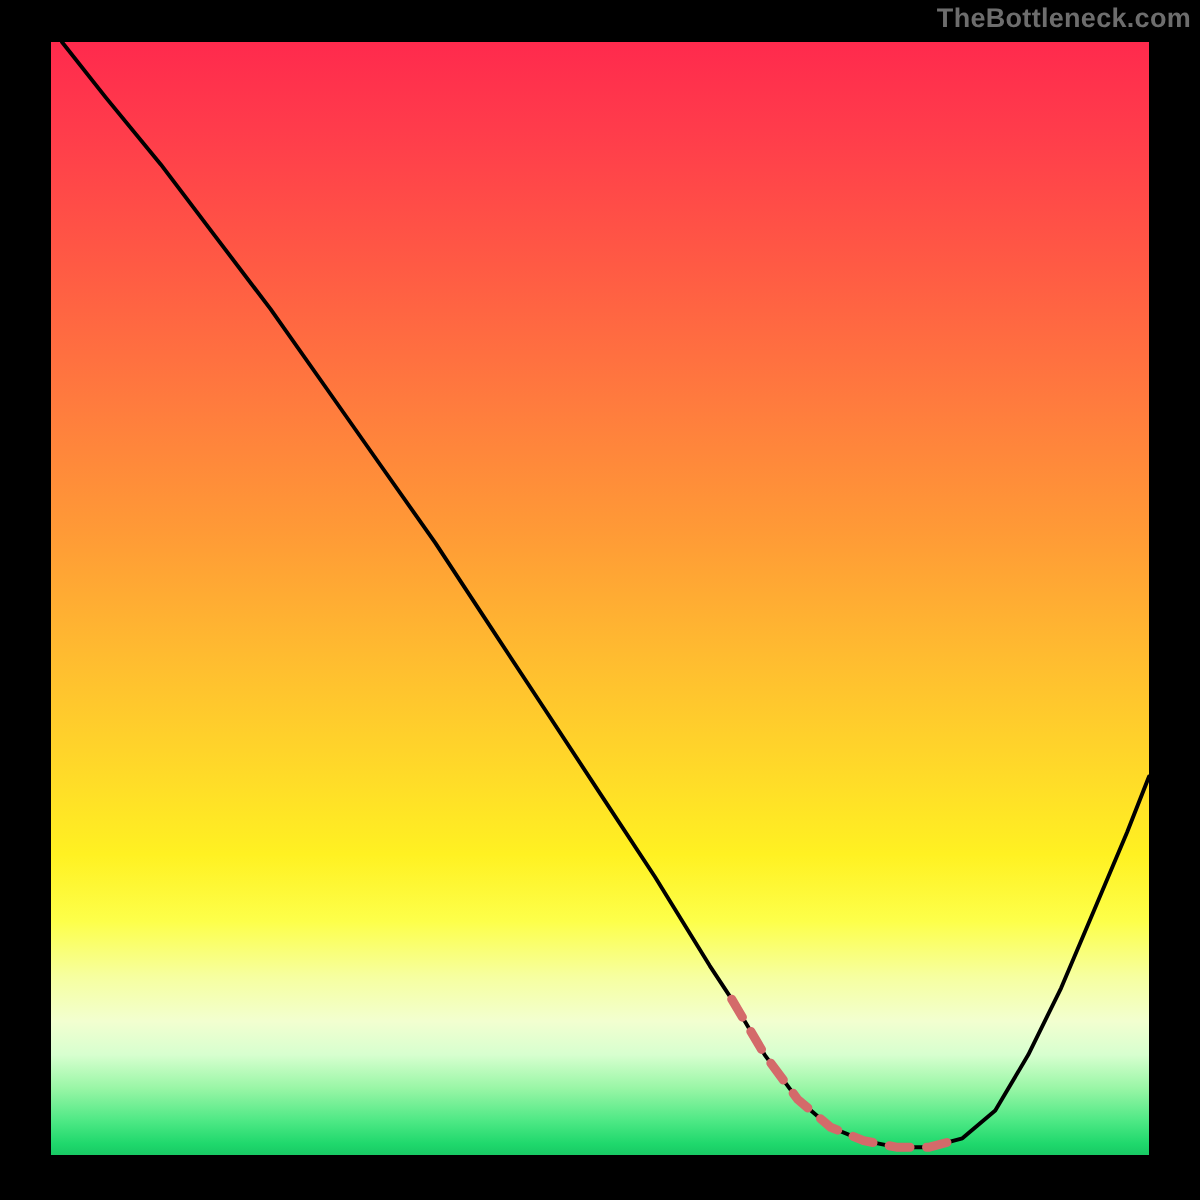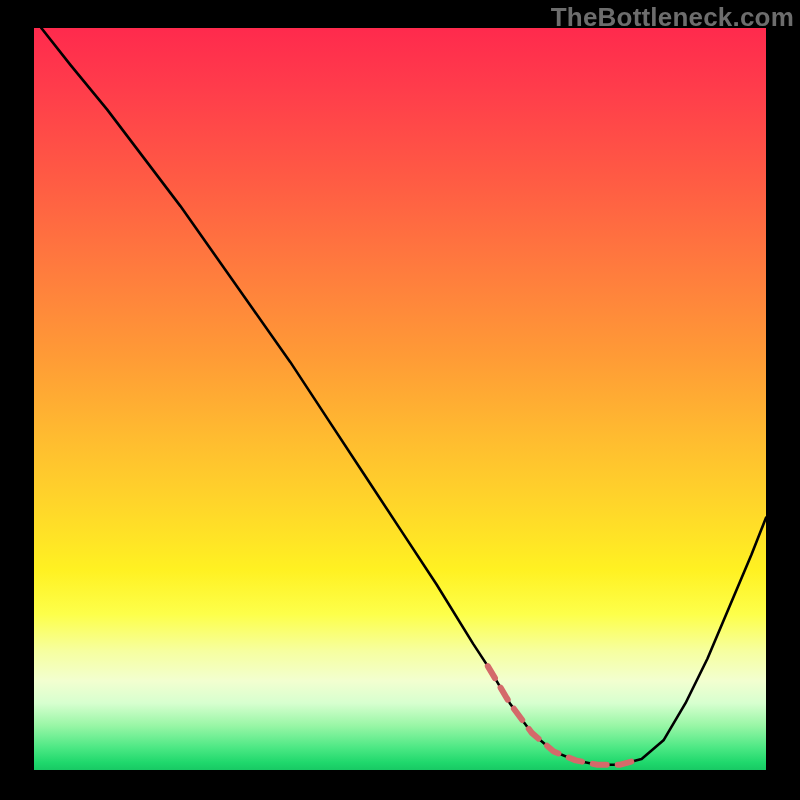--- a/index.html
+++ b/index.html
@@ -15,21 +15,21 @@
     position: relative;
     width: 800px;
     height: 800px;
     background: #000;
   }
   .watermark {
     position: absolute;
     top: 2px;
     right: 6px;
     color: #6d6d6d;
-    font-size: 26px;
+    font-size: 18px;
     font-weight: 600;
     letter-spacing: 0.2px;
     z-index: 5;
   }
   .plot-area {
     position: absolute;
     left: 34px;
     top: 28px;
     width: 732px;
     height: 742px;

